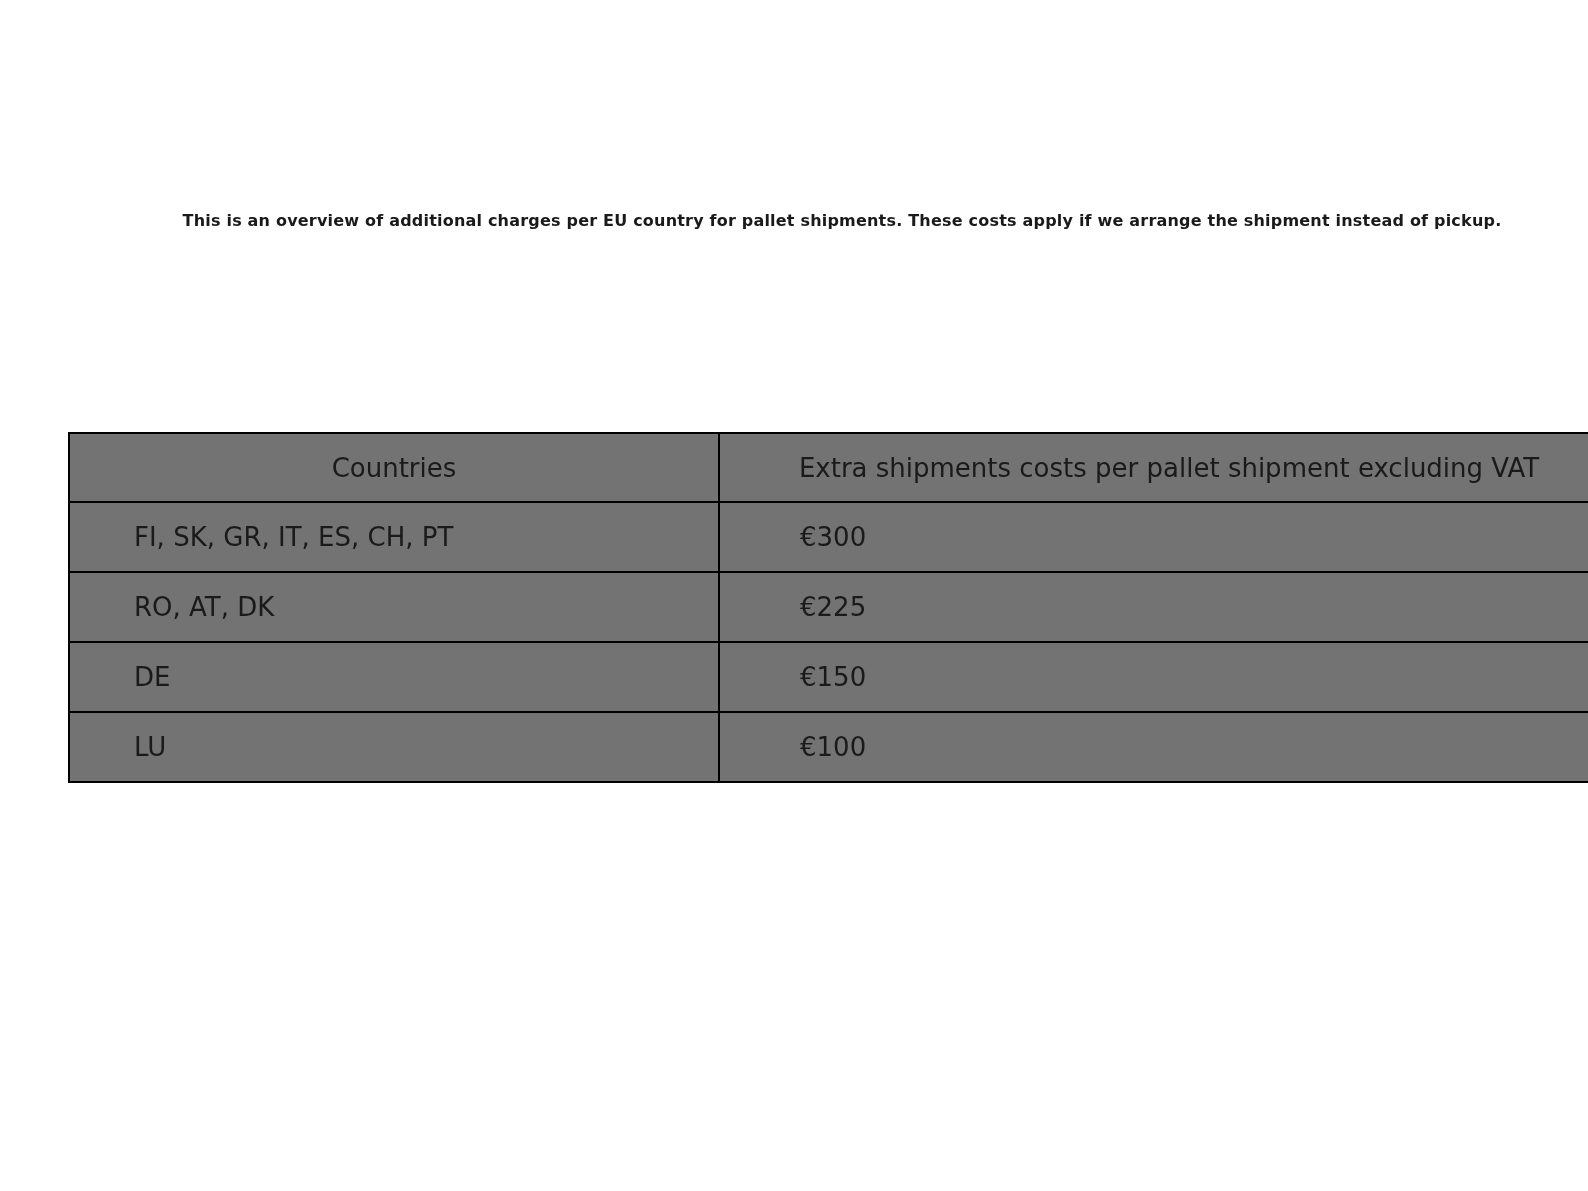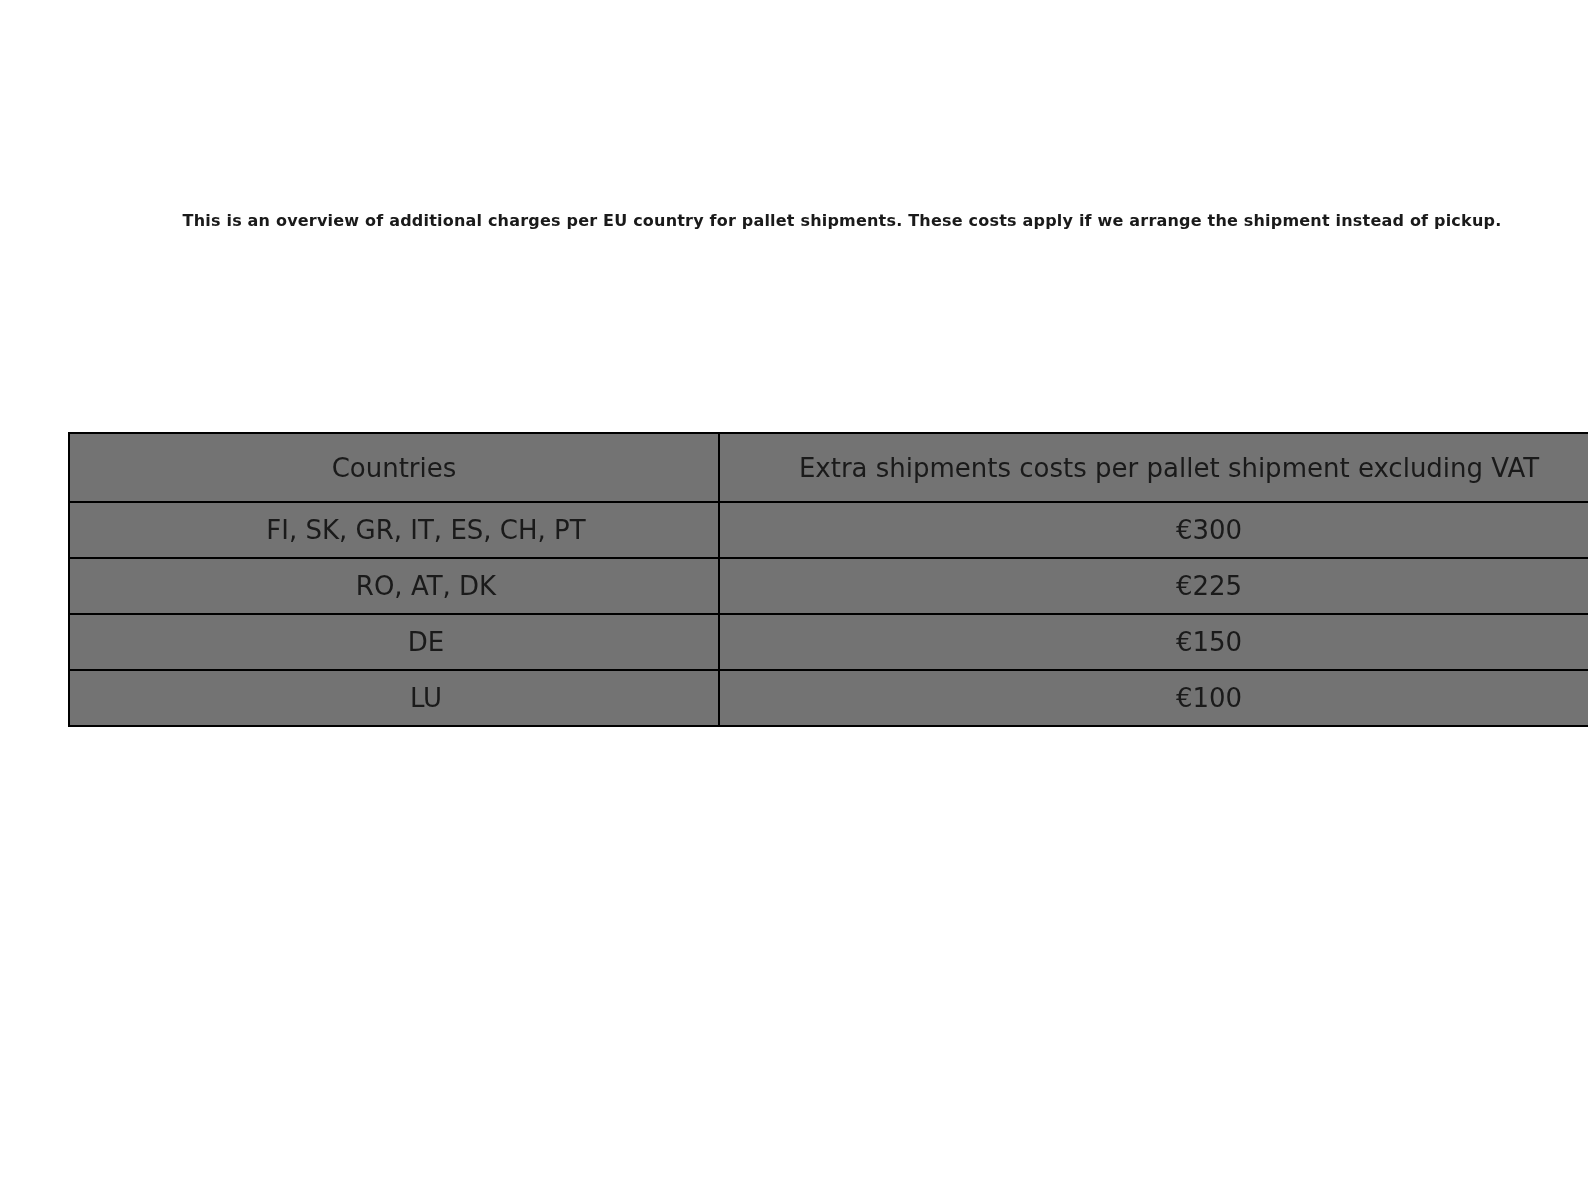--- a/index.html
+++ b/index.html
@@ -43,22 +43,22 @@
     vertical-align: middle;
     white-space: nowrap;
     overflow: hidden;
   }
   table.charges thead th {
     height: 69px;
     text-align: center;
     padding: 0 6px;
   }
   table.charges tbody td {
-    height: 56px;
-    text-align: center;
+    height: 70px;
+    text-align: left;
   }
   table.charges tbody td.countries { padding-left: 64px; }
   table.charges tbody td.cost      { padding-left: 80px; }
 </style>
 </head>
 <body>
 
 <div class="caption">This is an overview of additional charges per EU country for pallet shipments. These costs apply if we arrange the shipment instead of pickup.</div>
 
 <table class="charges">

